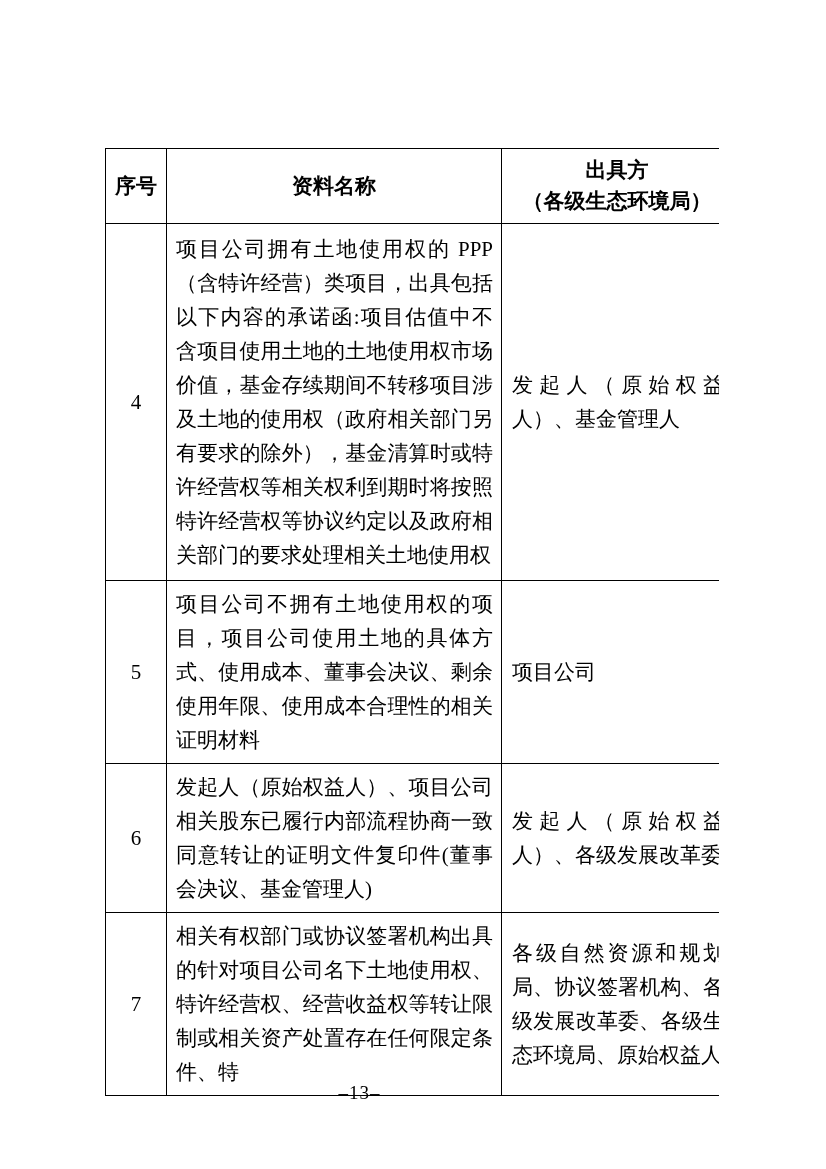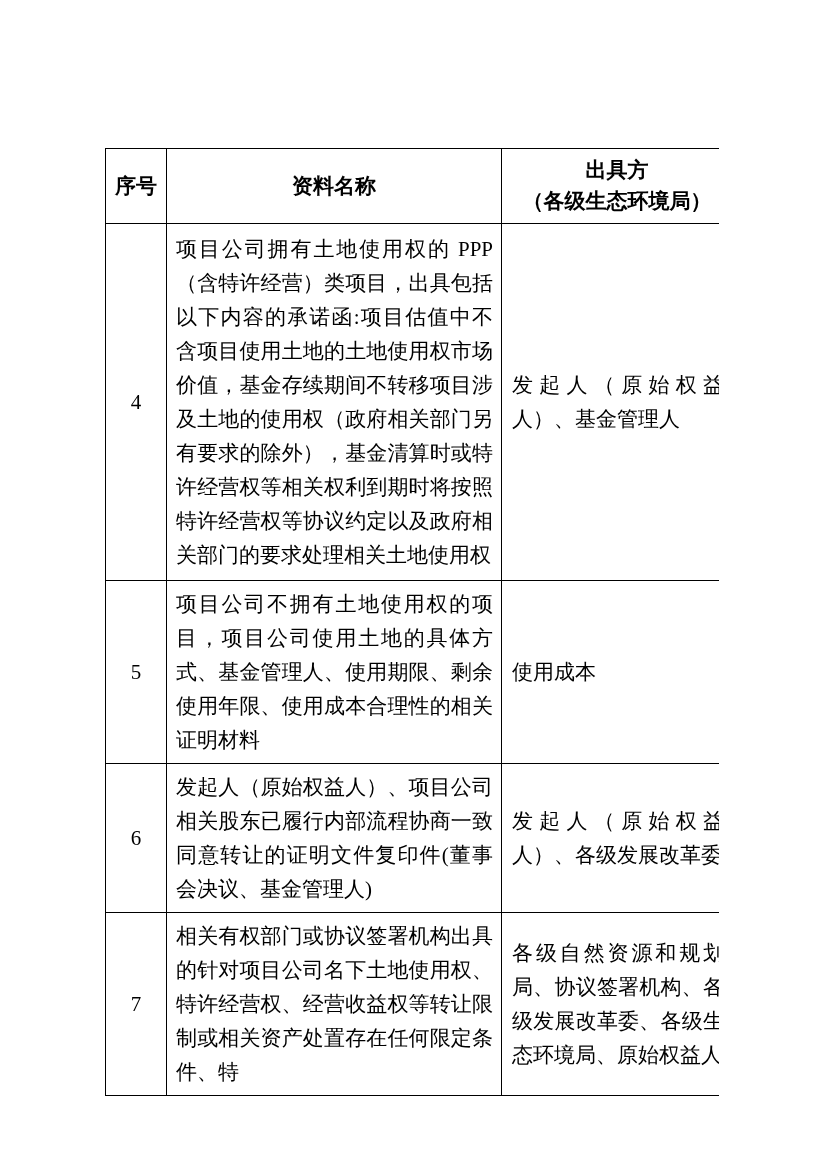--- a/index.html
+++ b/index.html
@@ -87,30 +87,31 @@
       </tr>
     </thead>
     <tbody>
       <tr class="row-4">
         <td class="cell-no">4</td>
         <td class="cell-name">项目公司拥有土地使用权的 PPP（含特许经营）类项目，出具包括以下内容的承诺函:项目估值中不含项目使用土地的土地使用权市场价值，基金存续期间不转移项目涉及土地的使用权（政府相关部门另有要求的除外），基金清算时或特许经营权等相关权利到期时将按照特许经营权等协议约定以及政府相关部门的要求处理相关土地使用权</td>
         <td class="cell-issuer">发起人（原始权益人）、基金管理人</td>
       </tr>
       <tr class="row-5">
         <td class="cell-no">5</td>
-        <td class="cell-name">项目公司不拥有土地使用权的项目，项目公司使用土地的具体方式、基金管理人、使用期限、剩余使用年限、使用成本合理性的相关证明材料</td>
-        <td class="cell-issuer">使用成本</td>
+        <td class="cell-name">项目公司不拥有土地使用权的项目，项目公司使用土地的具体方式、使用成本、董事会决议、剩余使用年限、使用成本合理性的相关证明材料</td>
+        <td class="cell-issuer">项目公司</td>
       </tr>
       <tr class="row-6">
         <td class="cell-no">6</td>
         <td class="cell-name">发起人（原始权益人）、项目公司相关股东已履行内部流程协商一致同意转让的证明文件复印件(董事会决议、基金管理人)</td>
         <td class="cell-issuer">发起人（原始权益人）、各级发展改革委</td>
       </tr>
       <tr class="row-7">
         <td class="cell-no">7</td>
         <td class="cell-name">相关有权部门或协议签署机构出具的针对项目公司名下土地使用权、特许经营权、经营收益权等转让限制或相关资产处置存在任何限定条件、特</td>
         <td class="cell-issuer">各级自然资源和规划局、协议签署机构、各级发展改革委、各级生态环境局、原始权益人</td>
       </tr>
     </tbody>
   </table>
 
+  <div class="page-number">–13–</div>
 
 </div>
 
 </body></html>

